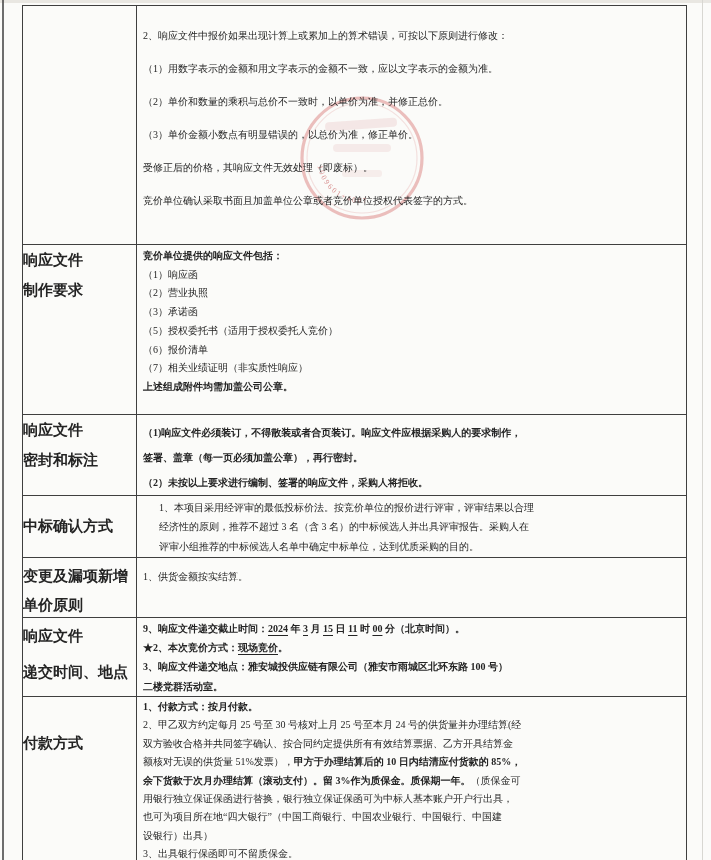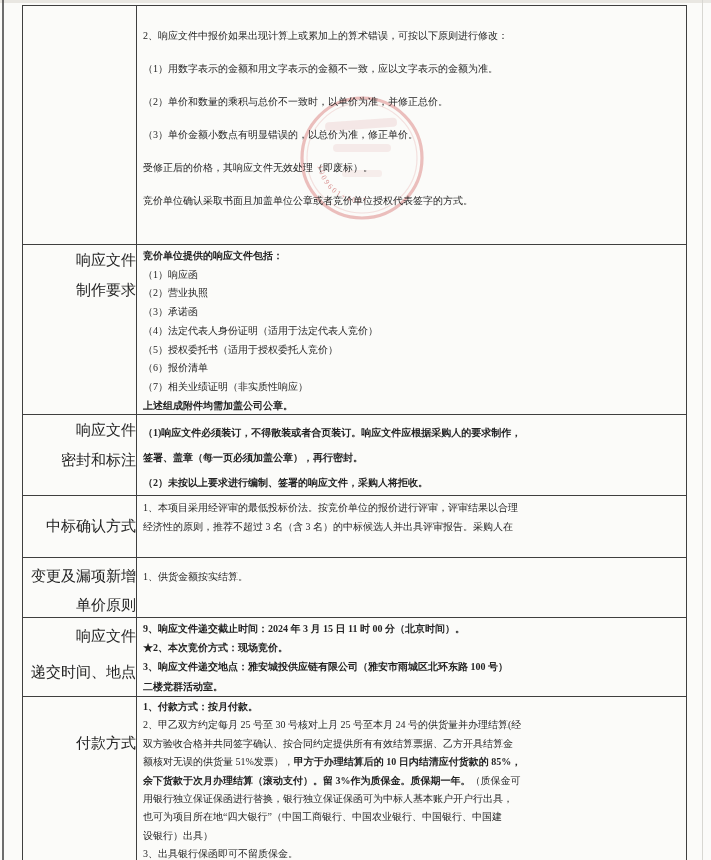--- a/index.html
+++ b/index.html
@@ -18,35 +18,36 @@
   .tbl{
     position:absolute;left:22px;top:5px;width:663px;
     border:1.5px solid #3f3f3f;
     background:transparent;
   }
   .row{display:flex;border-bottom:1.4px solid #3f3f3f;}
   .row:last-child{border-bottom:none;}
   .label{
     width:113px;flex:0 0 113px;
     border-right:1.4px solid #3f3f3f;
-    display:flex;flex-direction:column;align-items:flex-end;
+    display:flex;flex-direction:column;align-items:flex-start;
     font-size:15px;
+    font-weight:bold;
   }
   .content{flex:1;padding-left:6px;padding-right:3px;font-size:10px;}
   .line{white-space:nowrap;}
   .lab-line{white-space:nowrap;}
   .b{font-weight:700;}
-  .u{text-underline-offset:3px;}
+  .u{text-decoration:underline;text-underline-offset:3px;}
 
   .r1{height:238px;}  .r1 .content{padding-top:13px;} .r1 .line{line-height:33px;}
   .r2{height:169px;}  .r2 .content{padding-top:2px;}  .r2 .line{line-height:18.7px;}
                       .r2 .lab-line{line-height:30px;}
   .r3{height:80px;}   .r3 .content{padding-top:5px;}  .r3 .line{line-height:25px;}
                       .r3 .lab-line{line-height:30px;}
-  .r4{height:61px;}   .r4 .content{padding-top:2px;}  .r4 .line{line-height:19.3px;}
+  .r4{height:61px;}   .r4 .content{padding-top:2px;}  .r4 .line{line-height:19.3px;margin-left:16px;}
                       .r4 .label{justify-content:center;}
   .r5{height:59px;}   .r5 .content{padding-top:9px;}  .r5 .line{line-height:19px;}
                       .r5 .label{padding-top:4px;} .r5 .lab-line{line-height:29px;}
   .r6{height:78px;}   .r6 .content{padding-top:1px;}  .r6 .line{line-height:19.2px;}
                       .r6 .lab-line{line-height:36px;}
   .r7{height:167px;}  .r7 .content{padding-top:1px;}  .r7 .line{line-height:18.4px;}
                       .r7 .label{padding-top:37px;}
 
   .stamp{
     position:absolute;left:295px;top:90px;width:135px;height:140px;
@@ -89,21 +90,20 @@
     <div class="row r2">
       <div class="label">
           <div class="lab-line">响应文件</div>
           <div class="lab-line">制作要求</div>
         </div>
       <div class="content">
           <div class="line"><span class="b">竞价单位提供的响应文件包括：</span></div>
           <div class="line"><span>（1）响应函</span></div>
           <div class="line"><span>（2）营业执照</span></div>
           <div class="line"><span>（3）承诺函</span></div>
-          <div class="line"><span>（4）法定代表人身份证明（适用于法定代表人竞价）</span></div>
           <div class="line"><span>（5）授权委托书（适用于授权委托人竞价）</span></div>
           <div class="line"><span>（6）报价清单</span></div>
           <div class="line"><span>（7）相关业绩证明（非实质性响应）</span></div>
           <div class="line"><span class="b">上述组成附件均需加盖公司公章。</span></div>
         </div>
     </div>
     <div class="row r3">
       <div class="label">
           <div class="lab-line">响应文件</div>
           <div class="lab-line">密封和标注</div>
@@ -114,20 +114,21 @@
           <div class="line"><span class="b">（2）未按以上要求进行编制、签署的响应文件，采购人将拒收。</span></div>
         </div>
     </div>
     <div class="row r4">
       <div class="label">
           <div class="lab-line">中标确认方式</div>
         </div>
       <div class="content">
           <div class="line"><span>1、本项目采用经评审的最低投标价法。按竞价单位的报价进行评审，评审结果以合理</span></div>
           <div class="line"><span>经济性的原则，推荐不超过 3 名（含 3 名）的中标候选人并出具评审报告。采购人在</span></div>
+          <div class="line"><span>评审小组推荐的中标候选人名单中确定中标单位，达到优质采购的目的。</span></div>
         </div>
     </div>
     <div class="row r5">
       <div class="label">
           <div class="lab-line">变更及漏项新增</div>
           <div class="lab-line">单价原则</div>
         </div>
       <div class="content">
           <div class="line"><span>1、供货金额按实结算。</span></div>
         </div>

